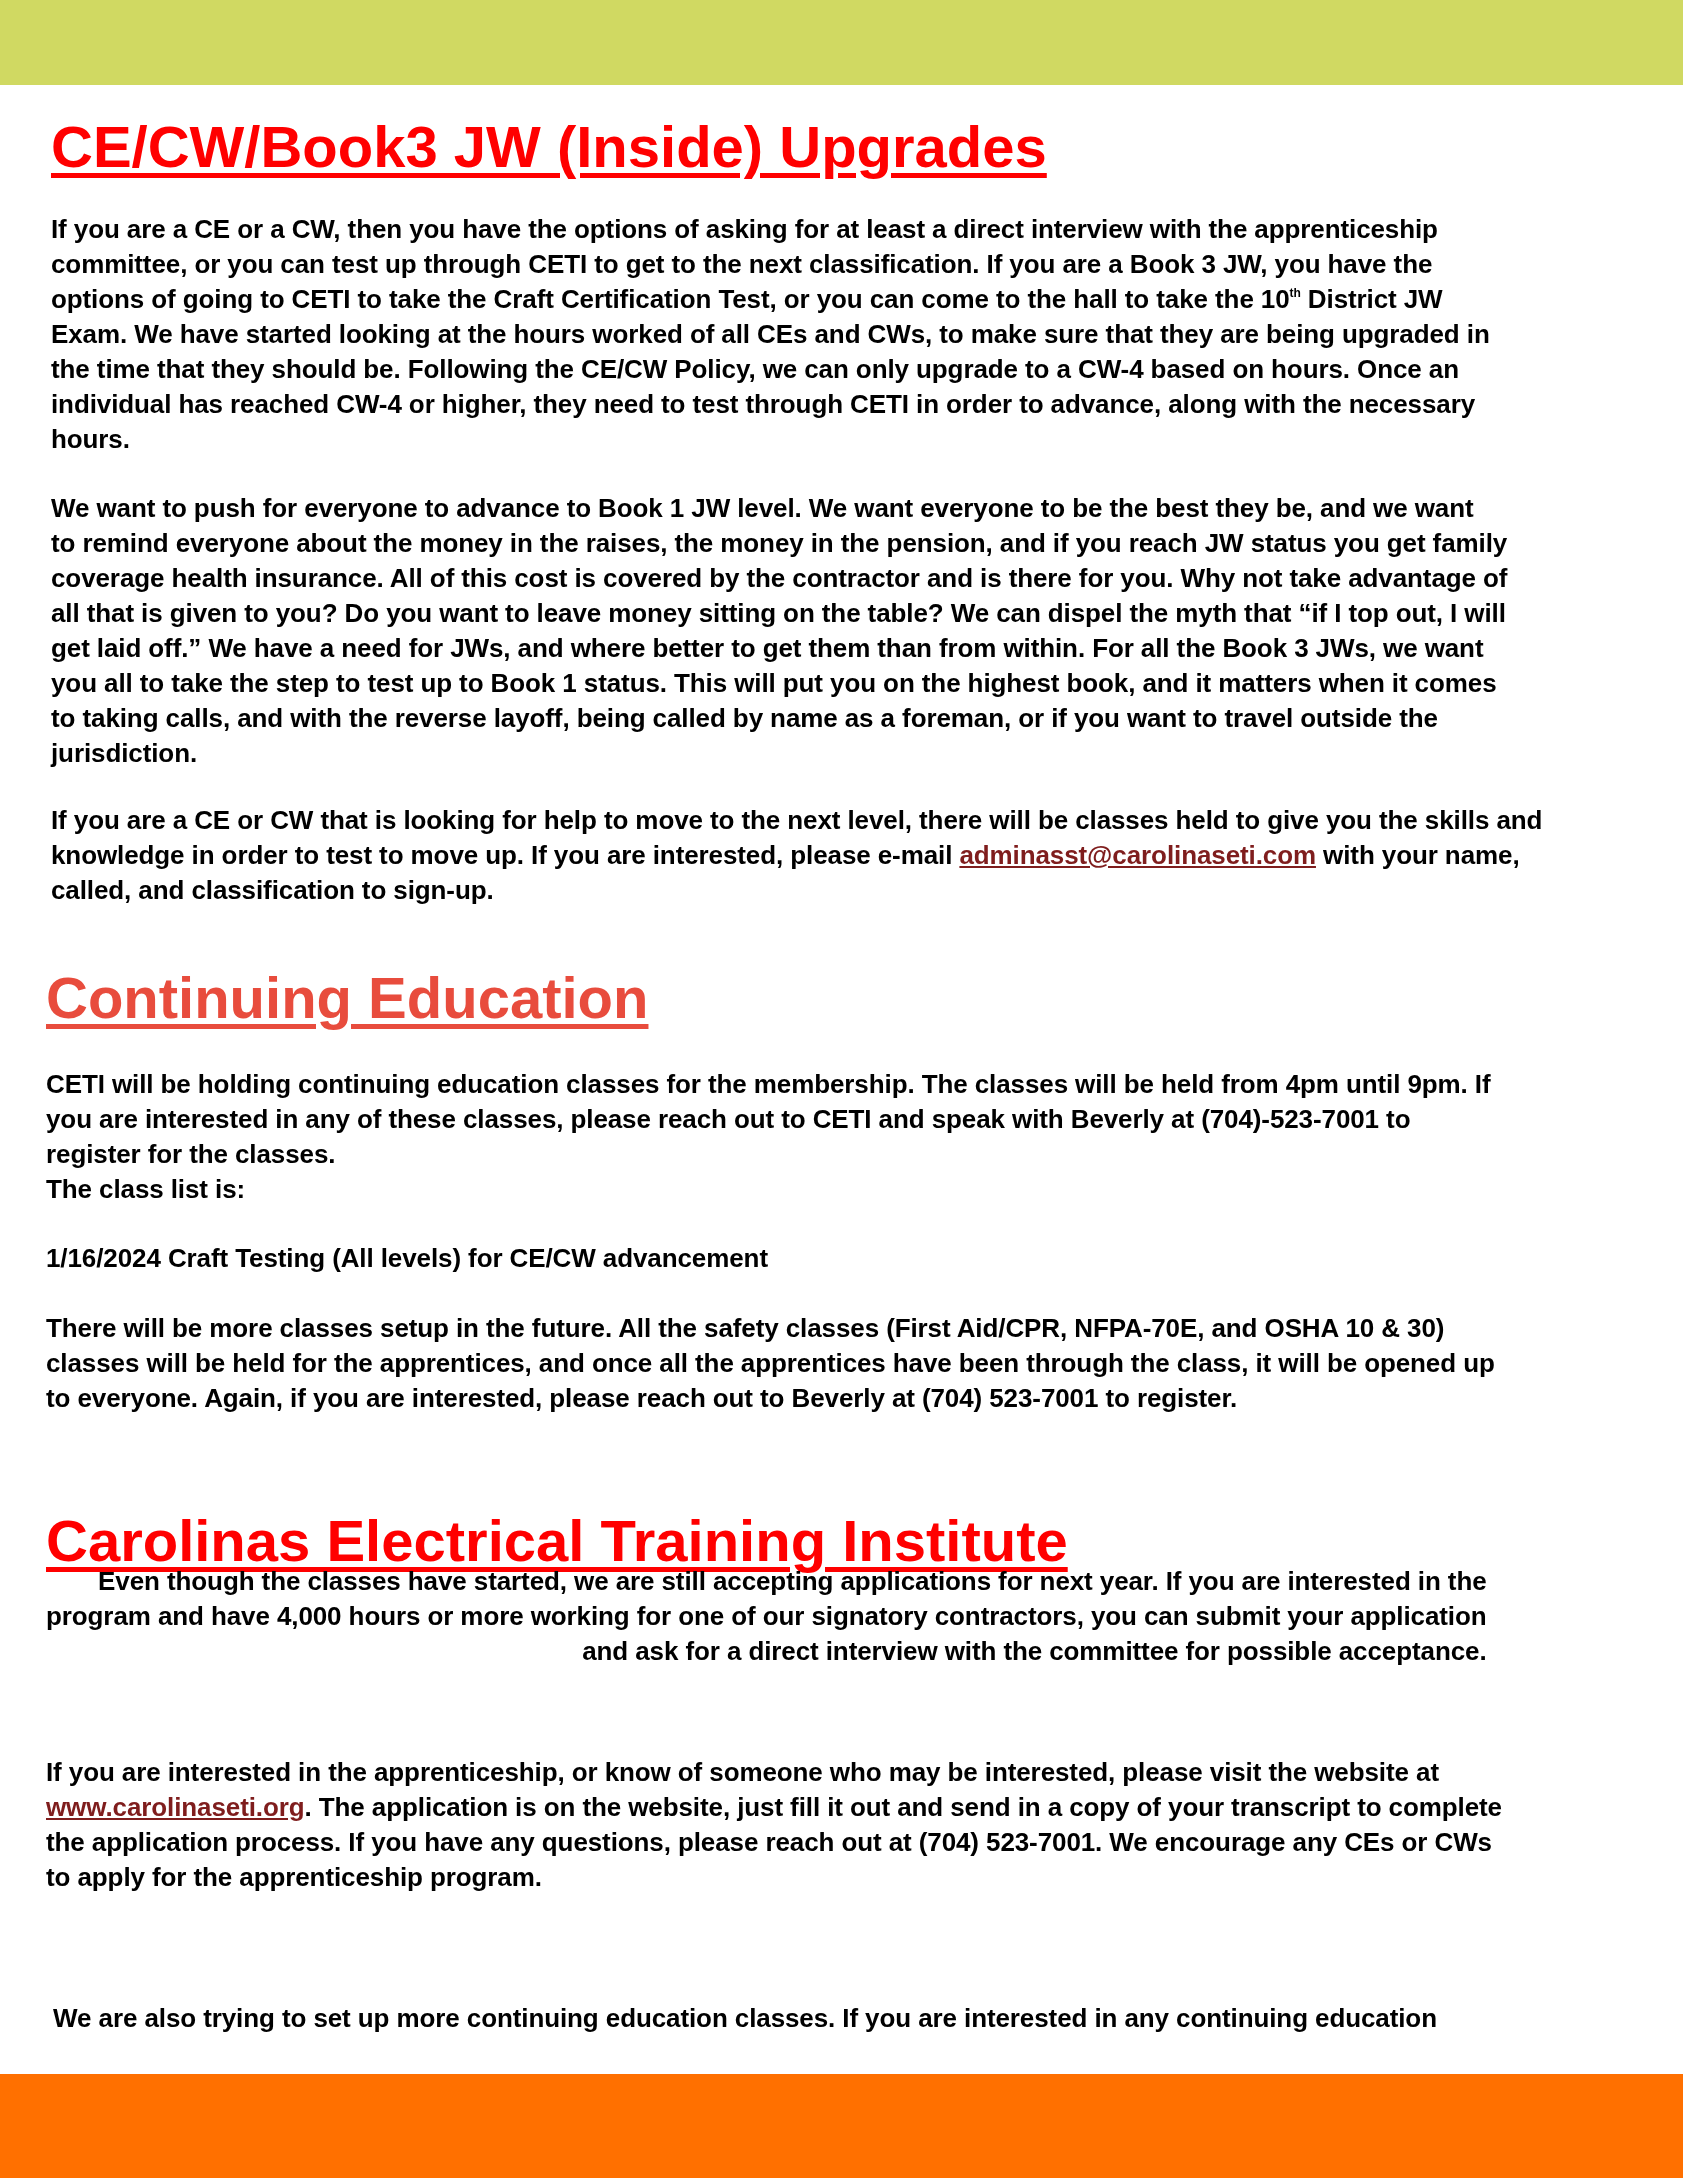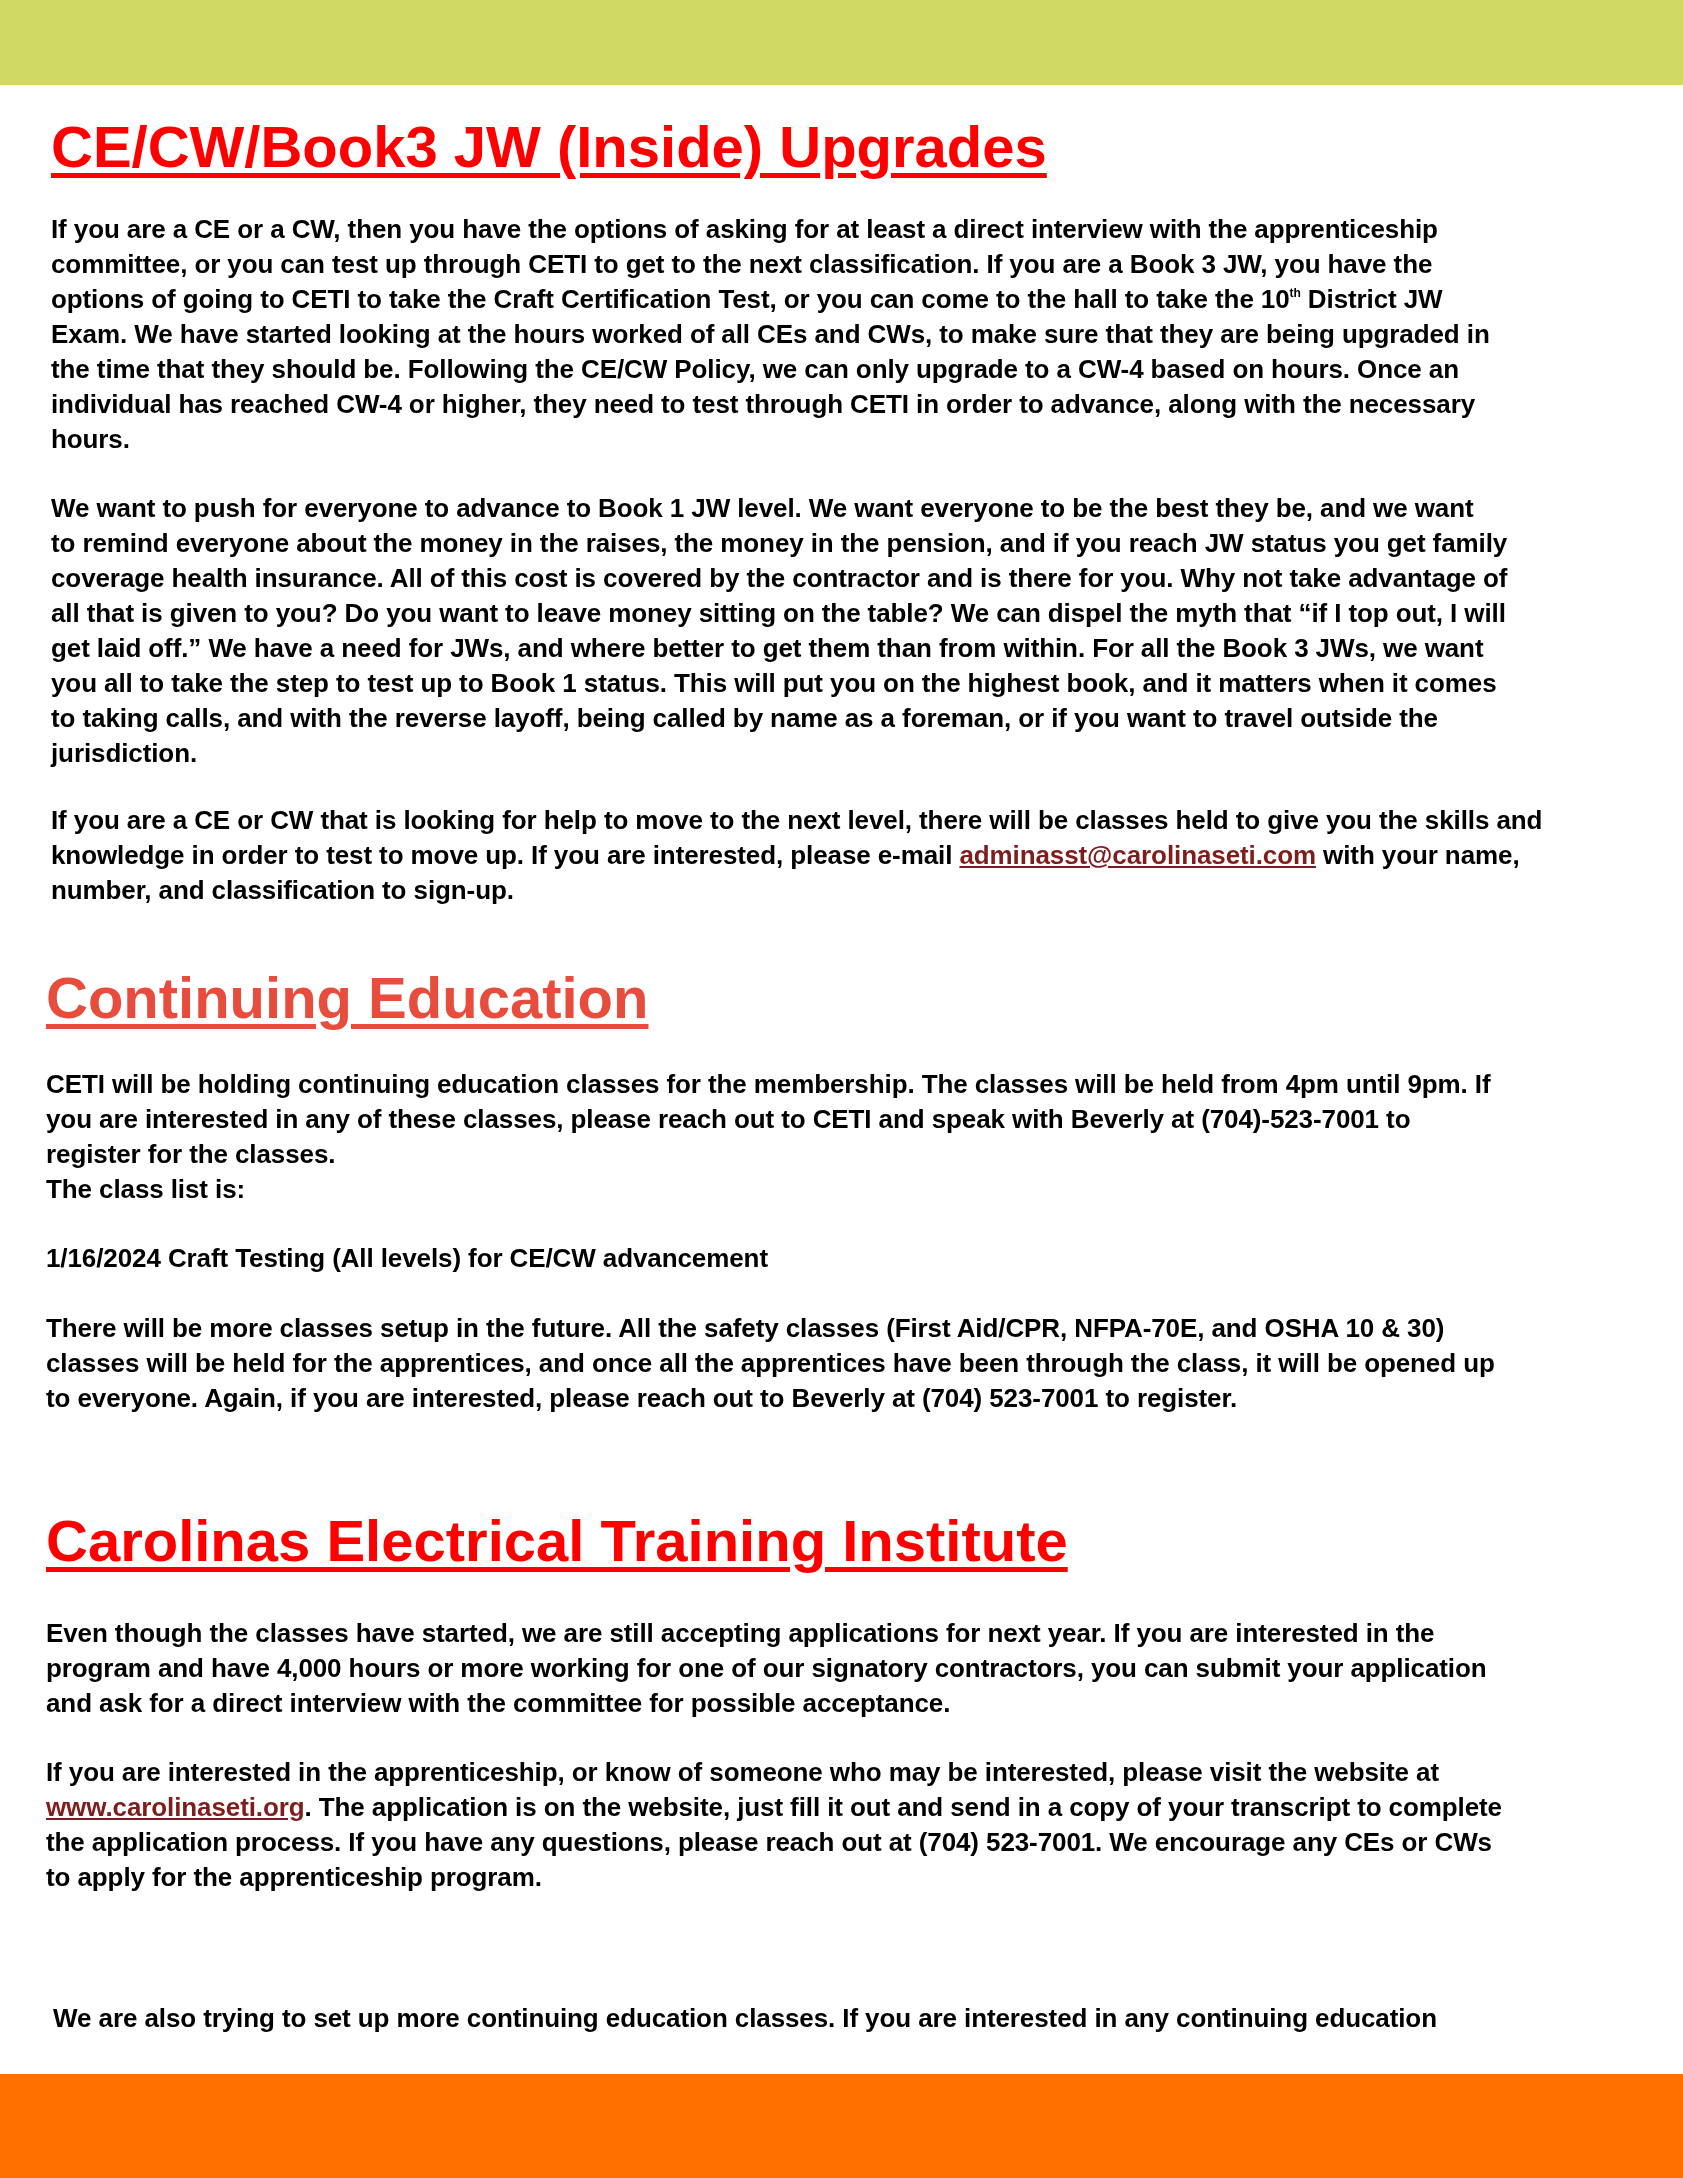--- a/index.html
+++ b/index.html
@@ -51,21 +51,21 @@
   <span class="line">all that is given to you? Do you want to leave money sitting on the table? We can dispel the myth that “if I top out, I will</span>
   <span class="line">get laid off.” We have a need for JWs, and where better to get them than from within. For all the Book 3 JWs, we want</span>
   <span class="line">you all to take the step to test up to Book 1 status. This will put you on the highest book, and it matters when it comes</span>
   <span class="line">to taking calls, and with the reverse layoff, being called by name as a foreman, or if you want to travel outside the</span>
   <span class="line">jurisdiction.</span>
 </div>
 
 <div class="para" style="left:51px; top:803px;">
   <span class="line">If you are a CE or CW that is looking for help to move to the next level, there will be classes held to give you the skills and</span>
   <span class="line"><span>knowledge in order to test to move up. If you are interested, please e-mail </span><a>adminasst@carolinaseti.com</a><span> with your name,</span></span>
-  <span class="line">number, and classification to sign-up.</span>
+  <span class="line">called, and classification to sign-up.</span>
 </div>
 
 <h2 class="heading h-coral" style="left:46px; top:968px;">Continuing Education</h2>
 
 <div class="para" style="left:46px; top:1067px;">
   <span class="line">CETI will be holding continuing education classes for the membership. The classes will be held from 4pm until 9pm. If</span>
   <span class="line">you are interested in any of these classes, please reach out to CETI and speak with Beverly at (704)-523-7001 to</span>
   <span class="line">register for the classes.</span>
   <span class="line">The class list is:</span>
 </div>
@@ -75,21 +75,21 @@
 </div>
 
 <div class="para" style="left:46px; top:1311px;">
   <span class="line">There will be more classes setup in the future. All the safety classes (First Aid/CPR, NFPA-70E, and OSHA 10 &amp; 30)</span>
   <span class="line">classes will be held for the apprentices, and once all the apprentices have been through the class, it will be opened up</span>
   <span class="line">to everyone. Again, if you are interested, please reach out to Beverly at (704) 523-7001 to register.</span>
 </div>
 
 <h2 class="heading h-red" style="left:46px; top:1511px;">Carolinas Electrical Training Institute</h2>
 
-<div class="para" style="left:46px; top:1616px;">
+<div class="para" style="left:46px; top:1564px;text-align:right;">
   <span class="line">Even though the classes have started, we are still accepting applications for next year.  If you are interested in the</span>
   <span class="line">program and have 4,000 hours or more working for one of our signatory contractors, you can submit your application</span>
   <span class="line">and ask for a direct interview with the committee for possible acceptance.</span>
 </div>
 
 <div class="para" style="left:46px; top:1755px;">
   <span class="line">If you are interested in the apprenticeship, or know of someone who may be interested, please visit the website at</span>
   <span class="line"><a>www.carolinaseti.org</a><span>. The application is on the website, just fill it out and send in a copy of your transcript to complete</span></span>
   <span class="line">the application process. If you have any questions, please reach out at (704) 523-7001. We encourage any CEs or CWs</span>
   <span class="line">to apply for the apprenticeship program.</span>

